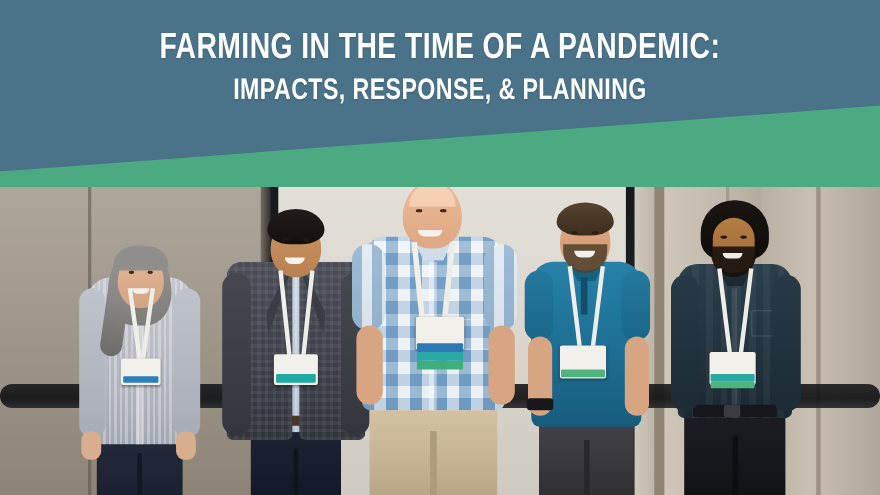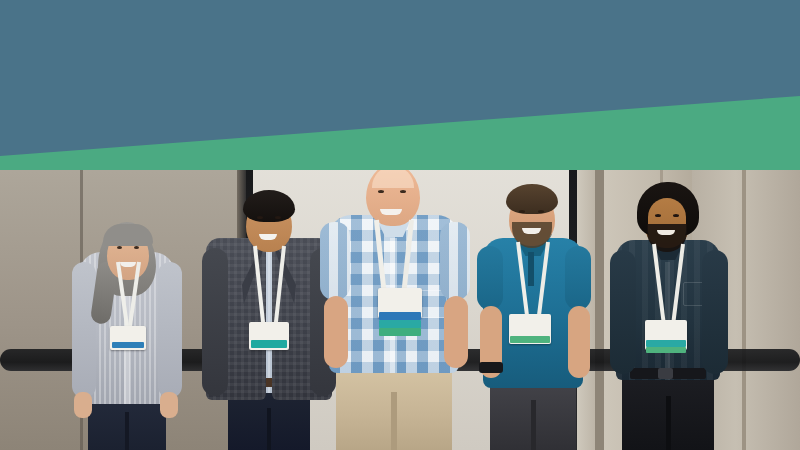--- a/index.html
+++ b/index.html
@@ -368,14 +368,18 @@
       <div class="lanyard" style="left:681px;top:244px;width:4px;height:78px;background:#ECEBE5;
                   transform:rotate(7deg);transform-origin:top;"></div>
       <div class="badge" style="left:645px;top:320px;width:42px;height:30px;"></div>
       <div class="ribbon" style="left:646px;top:340px;width:40px;height:7px;background:#2AA9A4;"></div>
       <div class="ribbon" style="left:646px;top:347px;width:40px;height:6px;background:#4FB37E;"></div>
     </div>
   </div>
 
   <div class="banner-green"></div>
   <div class="banner-blue"></div>
+  <div class="banner-text">
+    <div class="title">FARMING IN THE TIME OF A PANDEMIC:</div>
+    <div class="subtitle">IMPACTS, RESPONSE, &amp; PLANNING</div>
+  </div>
 
 </div>
 
 </body></html>

